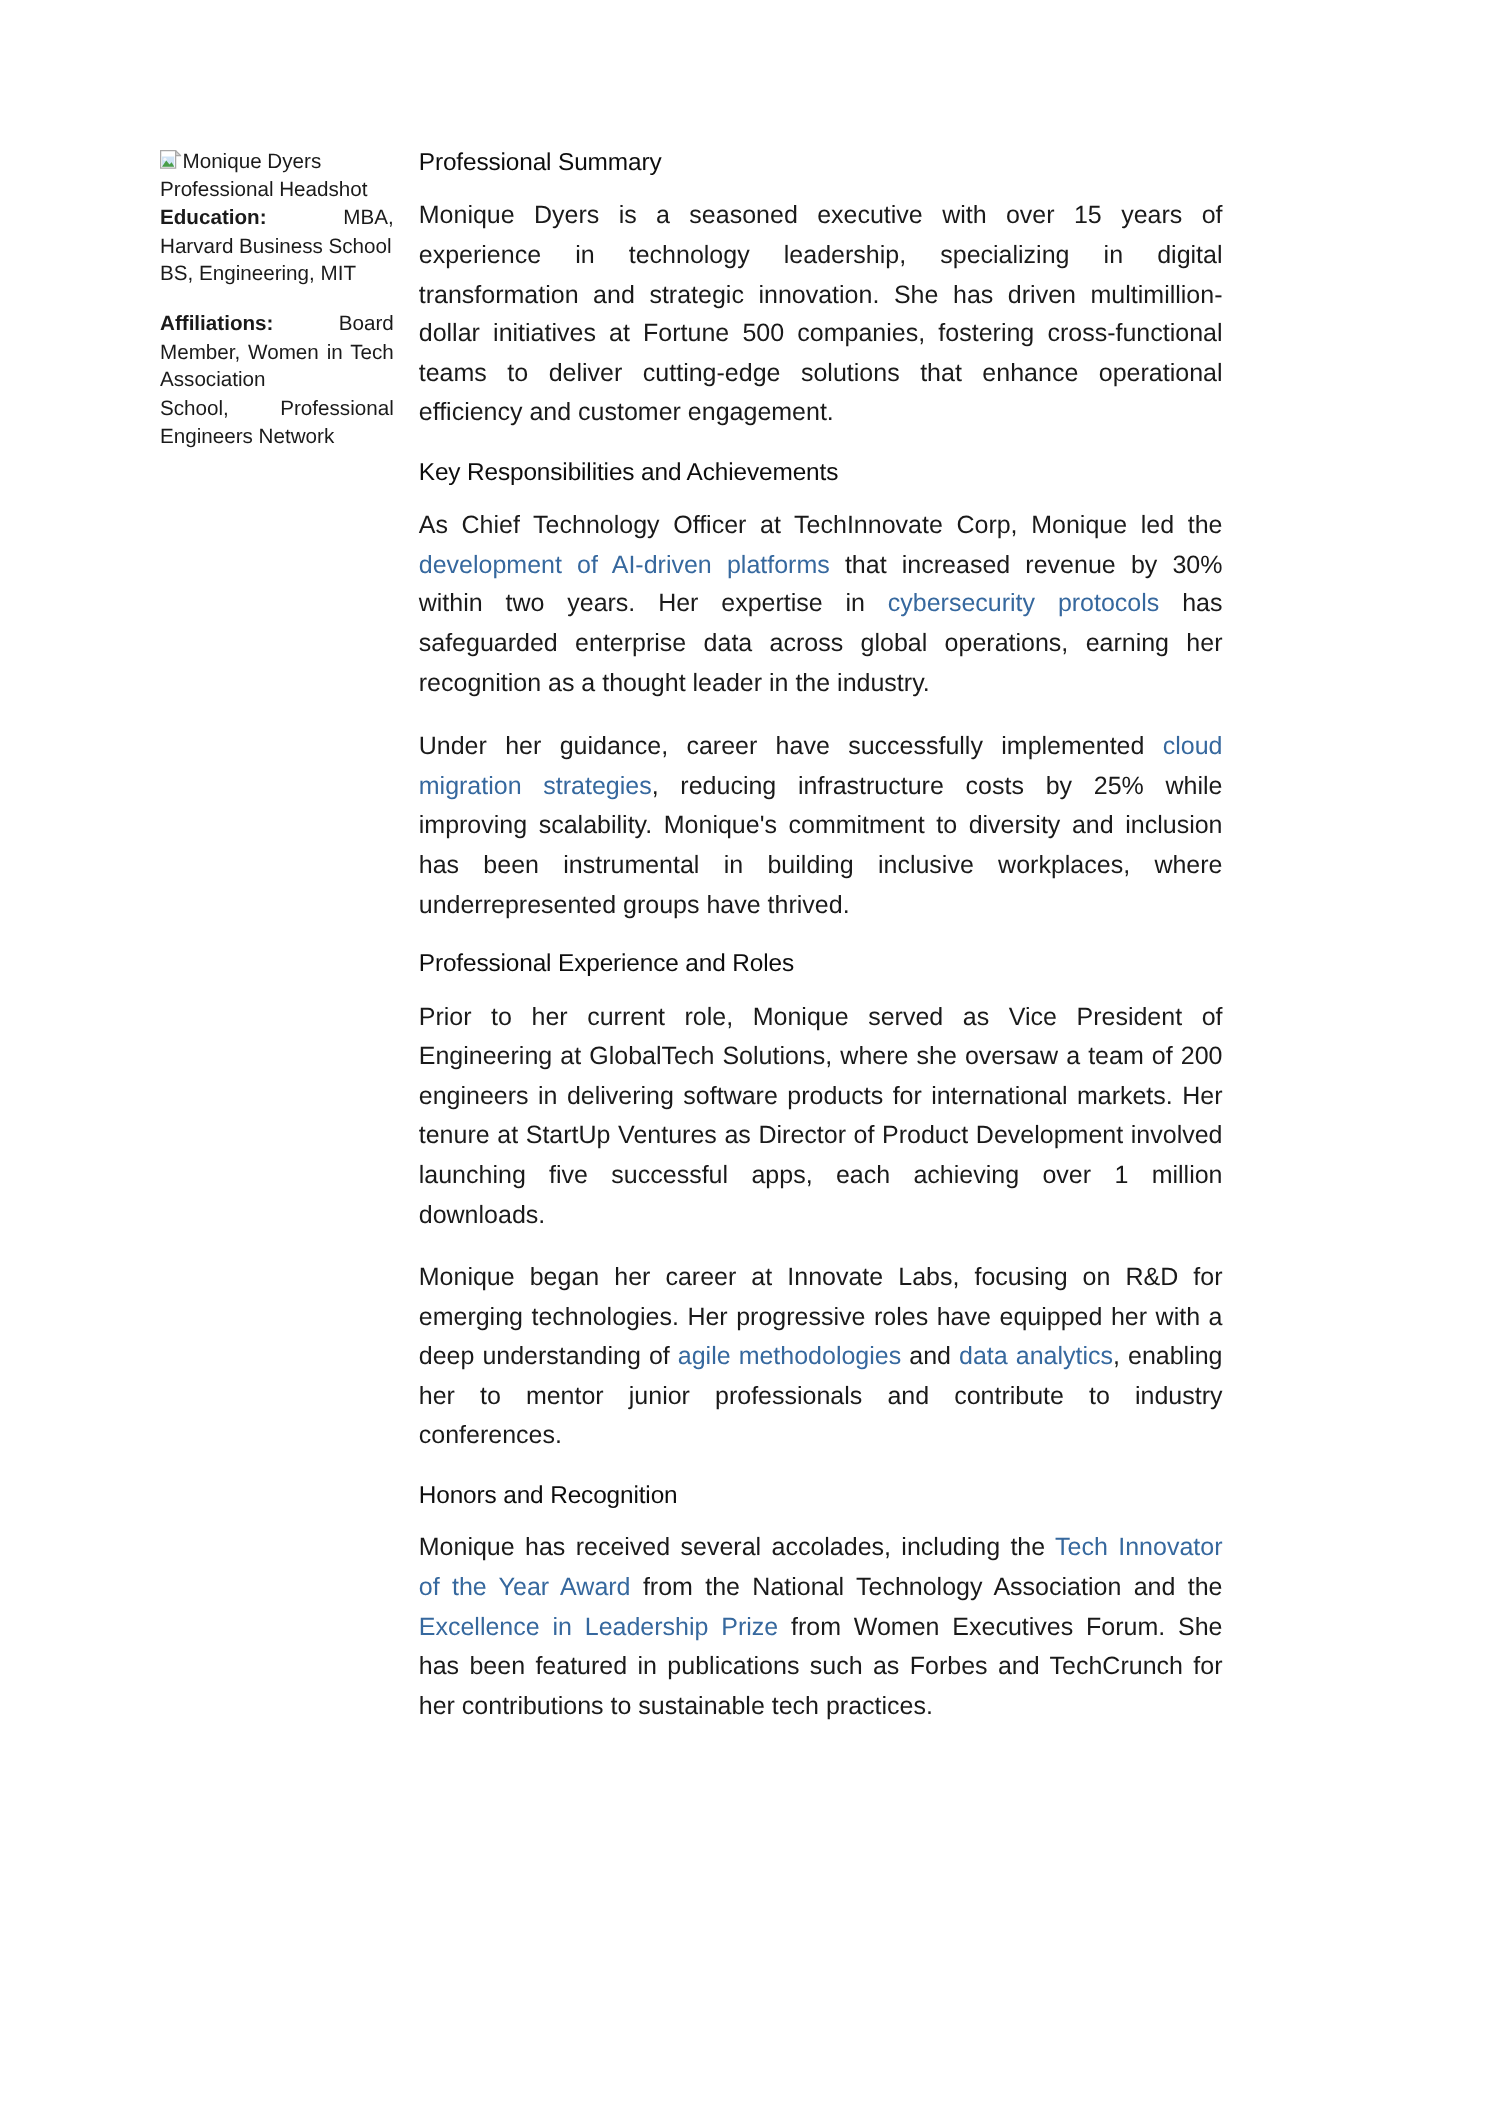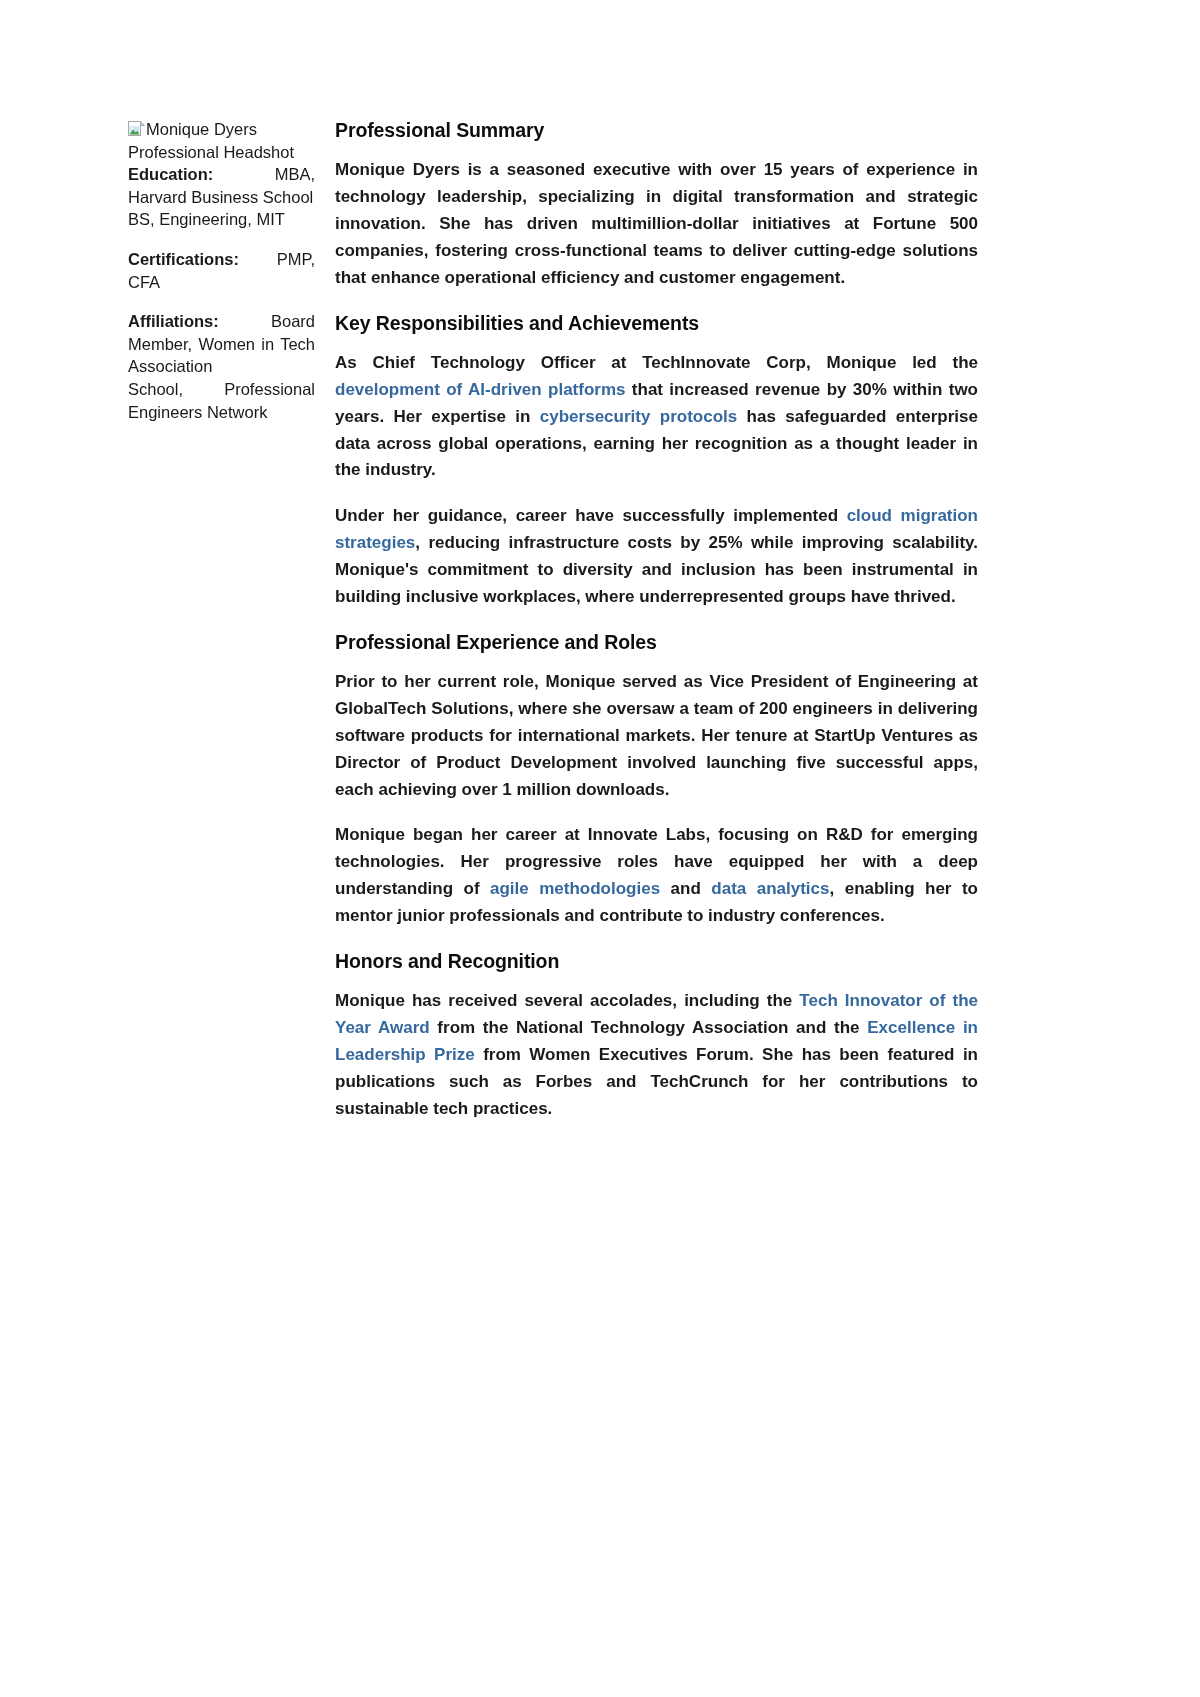--- a/index.html
+++ b/index.html
@@ -64,37 +64,36 @@
   .sidebar .lbl {
     font-weight: bold;
   }
 
   
   .content {
     margin-left: 207px;
   }
   h2.section-title {
     font-size: 19.5px;
-    font-weight: bold;
+    font-weight: normal;
     line-height: 1.3;
     margin: 0 0 14px 0;
     color: #0d0d0d;
     letter-spacing: -0.1px;
   }
   h2.section-title.gap {
     margin-top: 8px;
   }
   p.body-text {
-    font-size: 17px;
+    font-size: 20px;
     line-height: 1.58;
     margin: 0 0 19px 0;
     text-align: justify;
     text-justify: inter-word;
     color: #1a1a1a;
-    font-weight: bold;
   }
   p.body-text:last-child {
     margin-bottom: 0;
   }
   a.doc-link {
     color: #36689e;
     text-decoration: none;
   }
   .clearfix::after {
     content: "";
@@ -116,21 +115,20 @@
                 <polygon points="12.5,0.5 16.5,4.5 12.5,4.5" fill="#d8d8d8" stroke="#a8a8a8" stroke-width="1"></polygon>
                 <rect x="1.6" y="5.2" width="9.8" height="8.2" fill="#cfe3f5"></rect>
                 <polygon points="1.6,13.4 5.0,8.4 7.6,11.6 9.3,9.8 11.4,13.4" fill="#4a9e4a"></polygon>
                 <circle cx="4.0" cy="7.4" r="1.25" fill="#f5f7fa"></circle>
               </svg></span><span class="alt-text">Monique Dyers Professional Headshot</span></span>
       </div>
 
       <p><span class="lbl">Education:</span><span> MBA, Harvard Business School</span></p>
       <p>BS, Engineering, MIT</p>
 
-      <p class="spaced"><span class="lbl">Certifications:</span><span> PMP, CFA</span></p>
 
       <p class="spaced"><span class="lbl">Affiliations:</span><span> Board Member, Women in Tech Association</span></p>
       <p>School, Professional Engineers Network</p>
 
     </aside>
 
     <main class="content">
 
       <h2 class="section-title">Professional Summary</h2>
       <p class="body-text">Monique Dyers is a seasoned executive with over 15 years of experience in technology leadership, specializing in digital transformation and strategic innovation. She has driven multimillion-dollar initiatives at Fortune 500 companies, fostering cross-functional teams to deliver cutting-edge solutions that enhance operational efficiency and customer engagement.</p>

